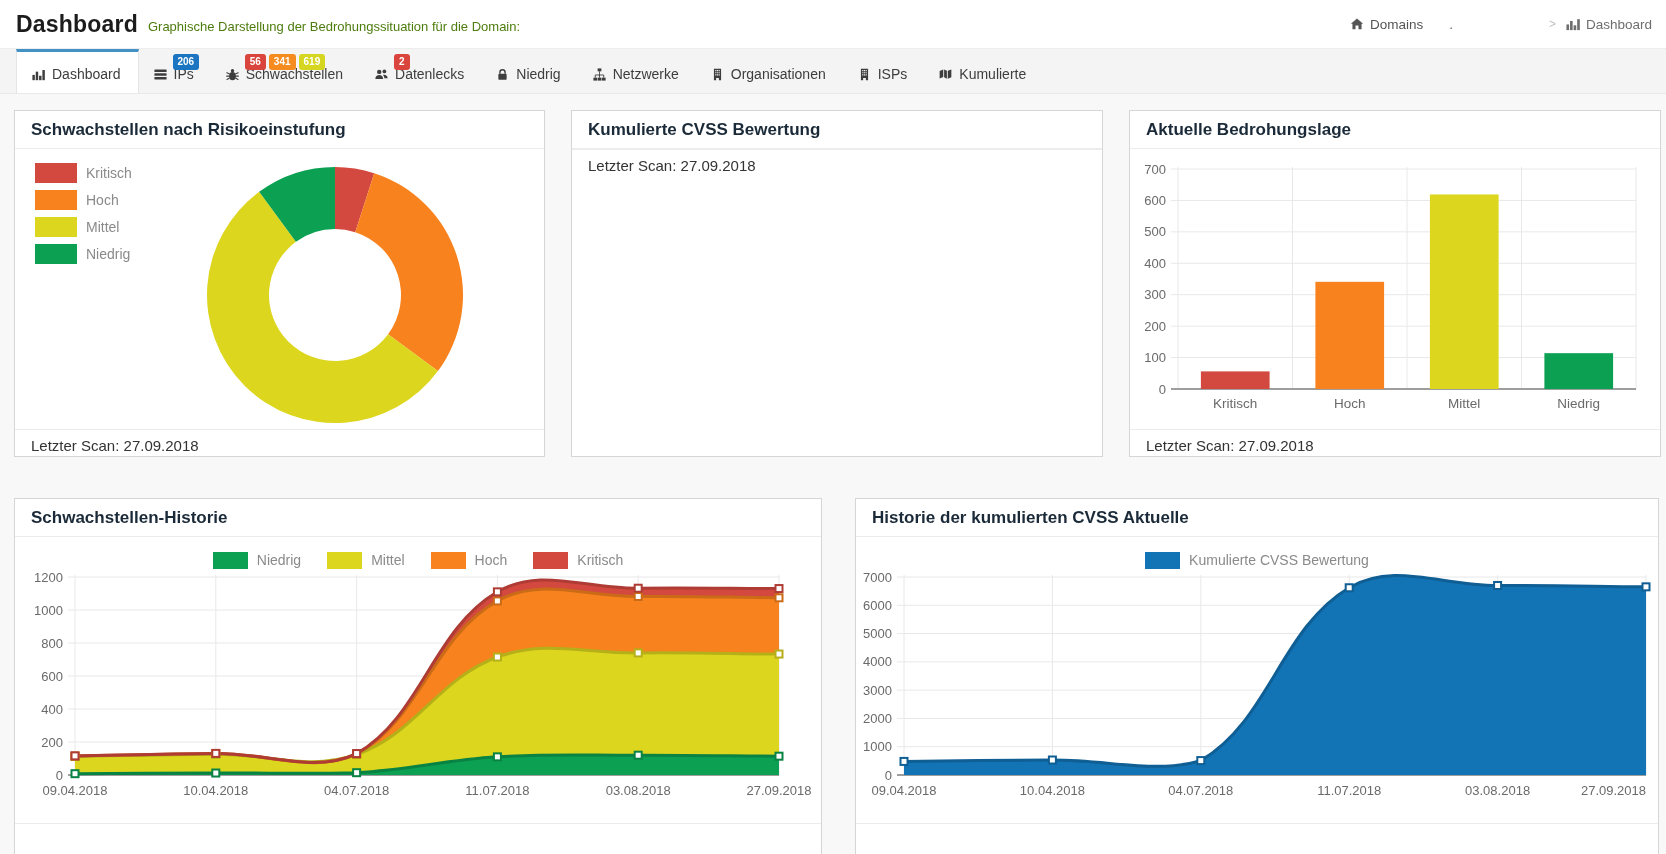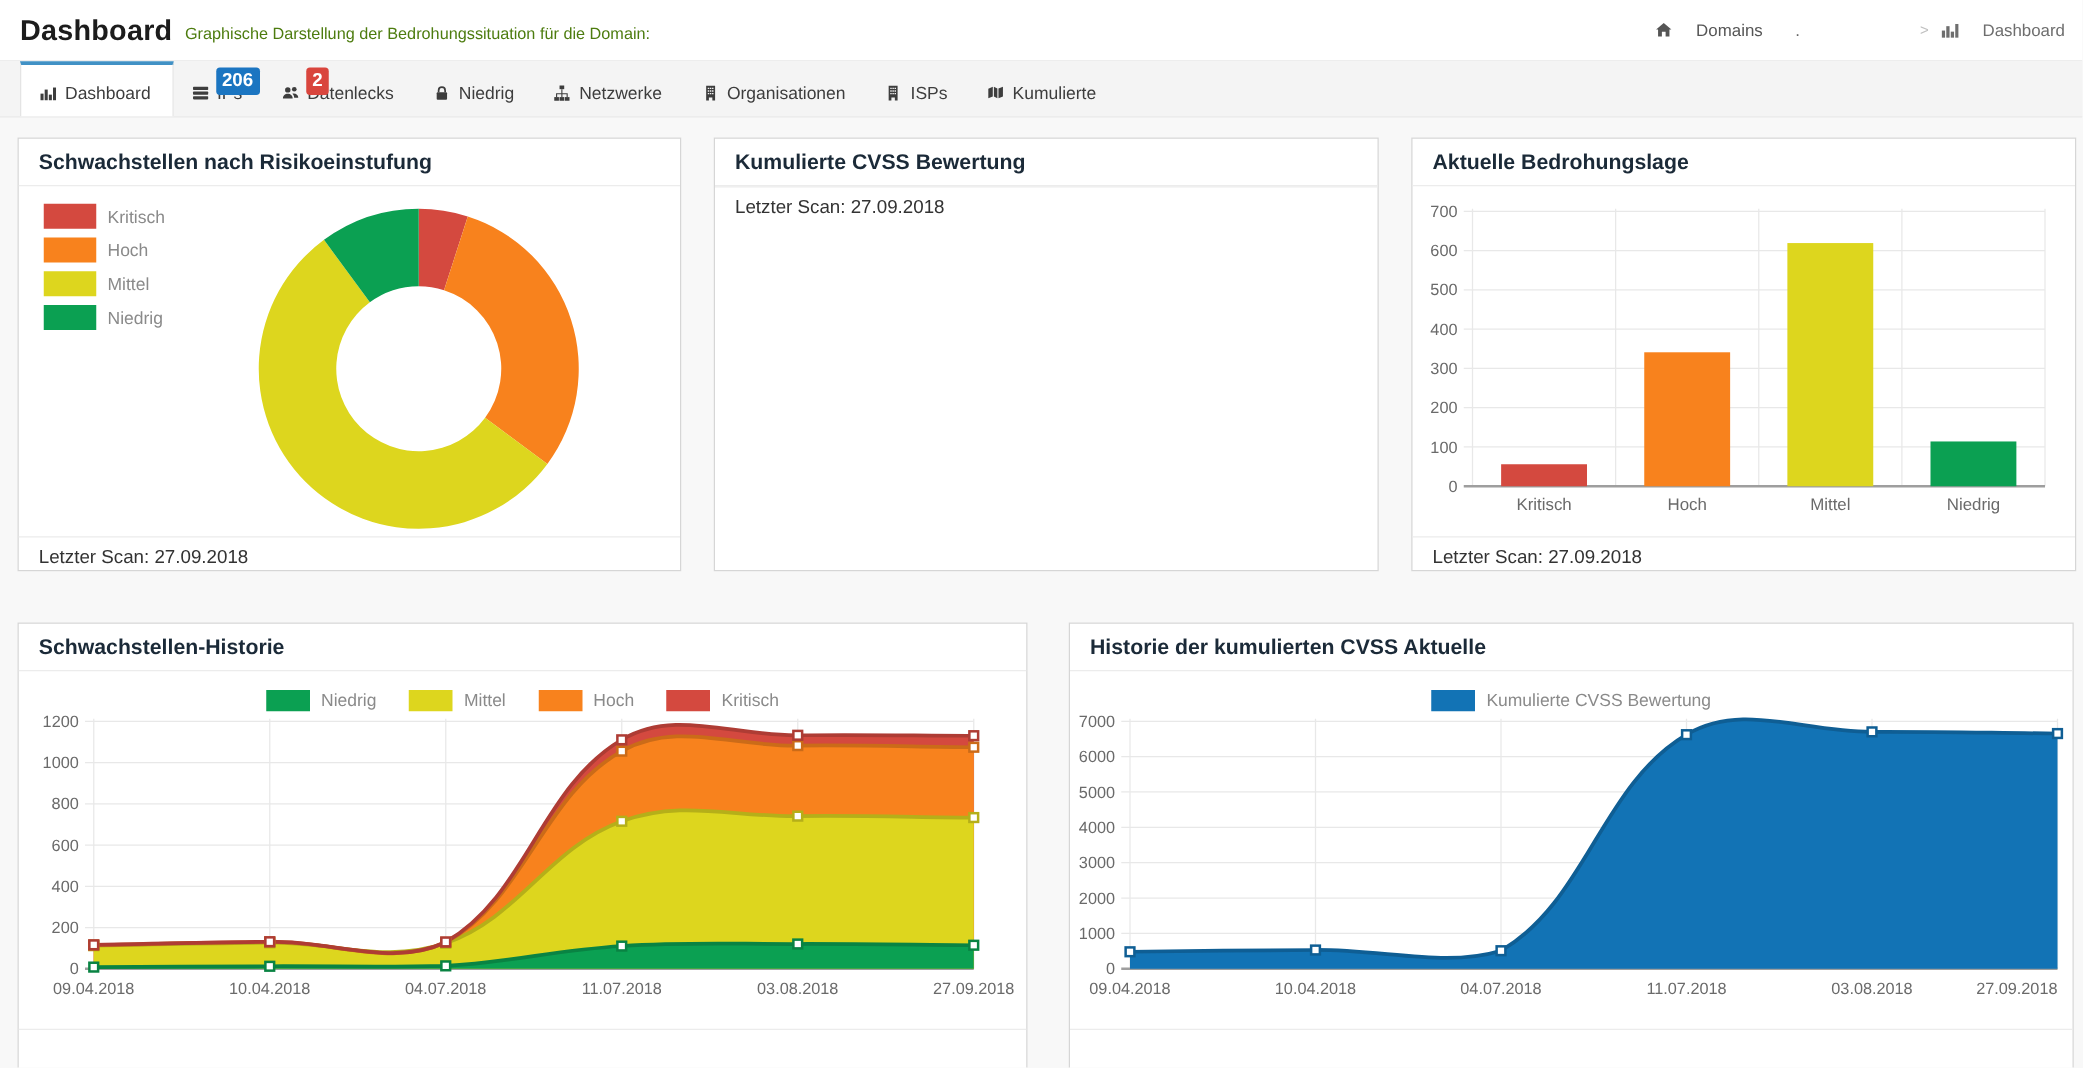--- a/index.html
+++ b/index.html
@@ -7,33 +7,33 @@
     width:1666px;height:854px;overflow:hidden;position:relative;
     background:#f8f8f8;font-family:"Liberation Sans",sans-serif;
     -webkit-font-smoothing:antialiased;
   }
   
   .topbar{height:48px;background:#fff;border-bottom:1px solid #ededed;
     display:flex;align-items:center;padding:0 14px 0 16px;}
   .topbar h1{margin:0;font-size:23px;font-weight:700;color:#1c1c1c;letter-spacing:.2px;}
   .subtitle{font-size:13px;color:#4d7c0f;margin-left:10px;position:relative;top:2px;}
   .breadcrumb{margin-left:auto;display:flex;align-items:center;font-size:13.5px;color:#555;}
-  .bc-item{display:flex;align-items:center;gap:19px;cursor:pointer;}
+  .bc-item{display:flex;align-items:center;gap:6px;cursor:pointer;}
   .bc-item .icon svg{width:14px;height:14px;}
   .bc-domain{margin-left:26px;color:#666;}
   .bc-sep{margin-left:96px;color:#c0c0c0;font-size:12px;}
   .bc-current{margin-left:10px;color:#6e6e6e;cursor:default;}
   
   .tabs{height:44px;background:#f4f4f4;display:flex;padding-left:16px;border-bottom:1px solid #e9e9e9;}
   .tab{position:relative;display:flex;flex-direction:column;justify-content:flex-end;
     padding:0 17px 0 15px;border-top:3px solid transparent;cursor:pointer;box-sizing:border-box;}
   .tab-main{display:flex;align-items:center;gap:7px;font-size:14px;color:#3d3d3d;height:26px;margin-bottom:6px;white-space:nowrap;}
   .tab.active{background:#fff;border-left:1px solid #e4e4e4;border-right:1px solid #e4e4e4;}
   .tab-badges{position:absolute;top:2px;left:34px;display:flex;gap:3px;}
-  .badge{font-size:15px;font-weight:bold;color:#fff;padding:1.5px 5px;border-radius:3px;line-height:1.25;}
+  .badge{font-size:10px;font-weight:bold;color:#fff;padding:1.5px 5px;border-radius:3px;line-height:1.25;}
   .icon svg{width:13px;height:13px;display:block;fill:currentColor;}
   
   .content{padding:16px 0 0 14px;}
   .row{display:grid;}
   .row.top{grid-template-columns:531px 532px 532px;gap:26px;margin-bottom:41px;}
   .row.bottom{grid-template-columns:808px 804px;gap:33px;}
   .card{background:#fff;border:1px solid #d6d6d6;box-sizing:border-box;}
   .row.top .card{height:347px;}
   .row.bottom .card{height:420px;}
   .card-header{padding:9px 16px 8px;border-bottom:1px solid #ececec;}
@@ -114,20 +114,39 @@
       </div>
       <div class="tab-main">
         <span class="icon">
           <svg viewBox="0 0 16 16" fill="currentColor">
             <rect x="0.5" y="1.8" width="15" height="3.2" rx="0.8"></rect>
             <rect x="0.5" y="6.4" width="15" height="3.2" rx="0.8"></rect>
             <rect x="0.5" y="11" width="15" height="3.2" rx="0.8"></rect>
           </svg>
         </span>
         <span>IPs</span>
+      </div>
+    </div>
+    <div class="tab">
+      <div class="tab-badges">
+        <span class="badge" style="background: rgb(217, 69, 61);">56</span>
+        <span class="badge" style="background: rgb(246, 139, 31);">341</span>
+        <span class="badge" style="background: rgb(214, 214, 32);">619</span>
+      </div>
+      <div class="tab-main">
+        <span class="icon">
+          <svg viewBox="0 0 16 16" fill="currentColor">
+            <circle cx="8" cy="3.4" r="2.1"></circle>
+            <ellipse cx="8" cy="10" rx="4.2" ry="5"></ellipse>
+            <g stroke="currentColor" stroke-width="1.3" fill="none" stroke-linecap="round">
+              <path d="M3.9 7.2 1 5.8M3.7 10H0.8M3.9 12.6 1.2 14.2M12.1 7.2 15 5.8M12.3 10h2.9M12.1 12.6 14.8 14.2"></path>
+            </g>
+          </svg>
+        </span>
+        <span>Schwachstellen</span>
       </div>
     </div>
     <div class="tab">
       <div class="tab-badges">
         <span class="badge" style="background: rgb(217, 69, 61);">2</span>
       </div>
       <div class="tab-main">
         <span class="icon">
           <svg viewBox="0 0 16 16" fill="currentColor">
             <circle cx="5.2" cy="4.8" r="2.7"></circle>

